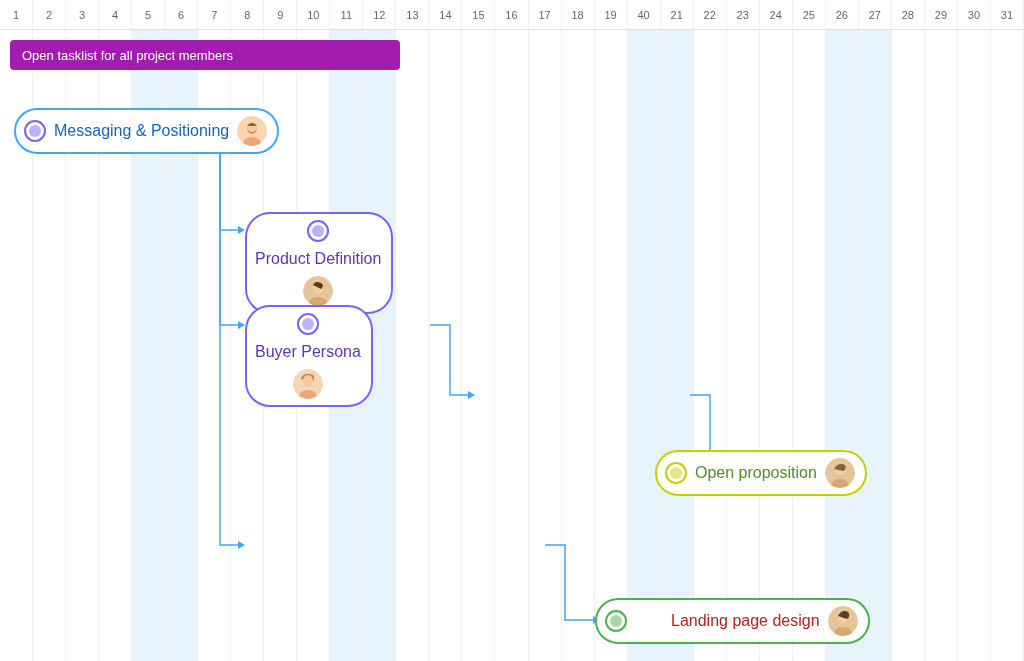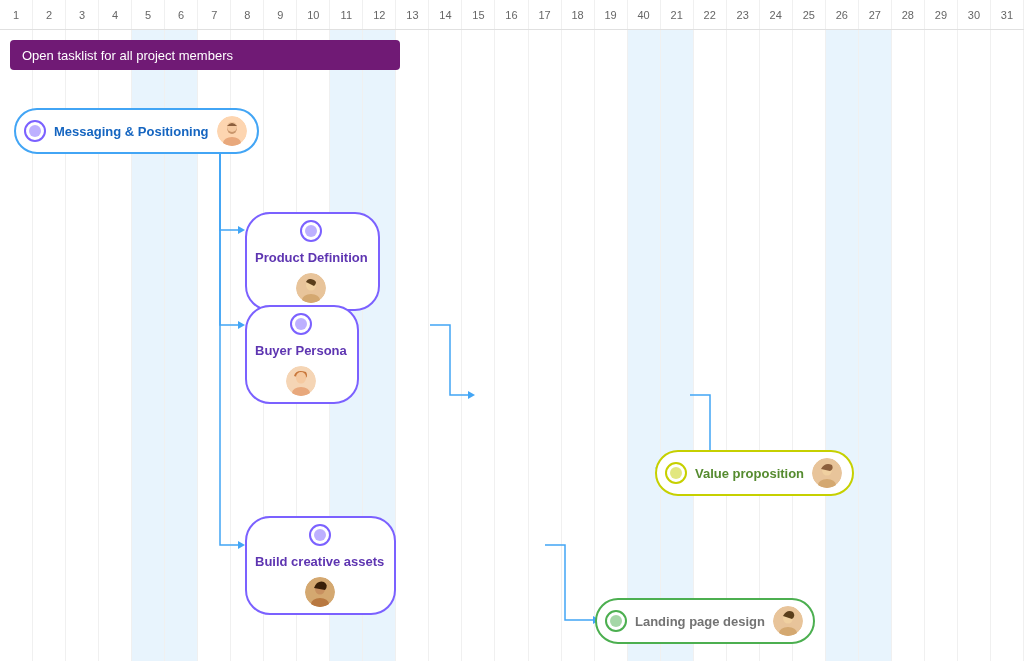--- a/index.html
+++ b/index.html
@@ -56,21 +56,21 @@
       background: #e8f4fd;
     }
 
     
     .open-tasklist-bar {
       position: absolute;
       top: 40px;
       left: 10px;
       width: 390px;
       height: 30px;
-      background: #701a75;
+      background: #a21caf;
       border-radius: 4px;
       display: flex;
       align-items: center;
       padding: 0 12px;
       color: white;
       font-size: 13px;
       font-weight: 500;
       z-index: 10;
     }
 
@@ -100,22 +100,22 @@
     }
 
     .task-node .task-circle-inner {
       width: 12px;
       height: 12px;
       border-radius: 50%;
       opacity: 0.5;
     }
 
     .task-node .task-label {
-      font-size: 13px;
-      font-weight: 700;
+      font-size: 16px;
+      font-weight: 400;
     }
 
     .task-node .task-avatar {
       width: 30px;
       height: 30px;
       border-radius: 50%;
       overflow: hidden;
       flex-shrink: 0;
     }
 
@@ -152,21 +152,21 @@
     }
     .node-yellow .task-circle { border-color: #c6d000; }
     .node-yellow .task-circle-inner { background: #c6d000; }
     .node-yellow .task-label { color: #558b2f; }
 
     .node-green {
       border: 2.5px solid #4caf50;
     }
     .node-green .task-circle { border-color: #4caf50; }
     .node-green .task-circle-inner { background: #4caf50; }
-    .node-green .task-label { color: #737373; }
+    .node-green .task-label { color: #b91c1c; margin-left: 36px; }
 
     
     .connectors-svg {
       position: absolute;
       top: 0;
       left: 0;
       width: 1024px;
       height: 661px;
       z-index: 5;
       pointer-events: none;
@@ -315,45 +315,31 @@
         <ellipse cx="15" cy="11" rx="5" ry="5" fill="#f5c9a0"></ellipse>
       </svg>
     </div>
   </div>
 
 
   <div class="task-node node-yellow" style="left:655px; top:450px;">
     <div class="task-circle">
       <div class="task-circle-inner" style="background:#c6d000;"></div>
     </div>
-    <span class="task-label">Value proposition</span>
+    <span class="task-label">Open proposition</span>
     <div class="task-avatar">
       <svg viewBox="0 0 30 30" xmlns="http://www.w3.org/2000/svg">
         <circle cx="15" cy="15" r="15" fill="#e8c49a"></circle>
         <ellipse cx="15" cy="12" rx="5" ry="5.5" fill="#f0d0a0"></ellipse>
         <ellipse cx="15" cy="27" rx="9" ry="6" fill="#d4a870"></ellipse>
         <path d="M9 11 Q13 4 20 7 Q22 11 18 13" fill="#8B5E3C" stroke="none"></path>
       </svg>
     </div>
   </div>
 
-  <div class="task-node node-purple" style="left:245px; top:516px;">
-    <div class="task-circle">
-      <div class="task-circle-inner" style="background:#7b61ff;"></div>
-    </div>
-    <span class="task-label">Build creative assets</span>
-    <div class="task-avatar">
-      <svg viewBox="0 0 30 30" xmlns="http://www.w3.org/2000/svg">
-        <circle cx="15" cy="15" r="15" fill="#d4a870"></circle>
-        <ellipse cx="15" cy="12" rx="5" ry="5.5" fill="#c89060"></ellipse>
-        <ellipse cx="15" cy="27" rx="9" ry="6" fill="#b87840"></ellipse>
-        <path d="M9 11 Q12 3 19 5 Q24 8 20 13" fill="#3a2008" stroke="none"></path>
-      </svg>
-    </div>
-  </div>
 
   <div class="task-node node-green" style="left:595px; top:598px;">
     <div class="task-circle">
       <div class="task-circle-inner" style="background:#4caf50;"></div>
     </div>
     <span class="task-label">Landing  page design</span>
     <div class="task-avatar">
       <svg viewBox="0 0 30 30" xmlns="http://www.w3.org/2000/svg">
         <circle cx="15" cy="15" r="15" fill="#e8c49a"></circle>
         <ellipse cx="15" cy="12" rx="5" ry="5.5" fill="#f0d0a0"></ellipse>

